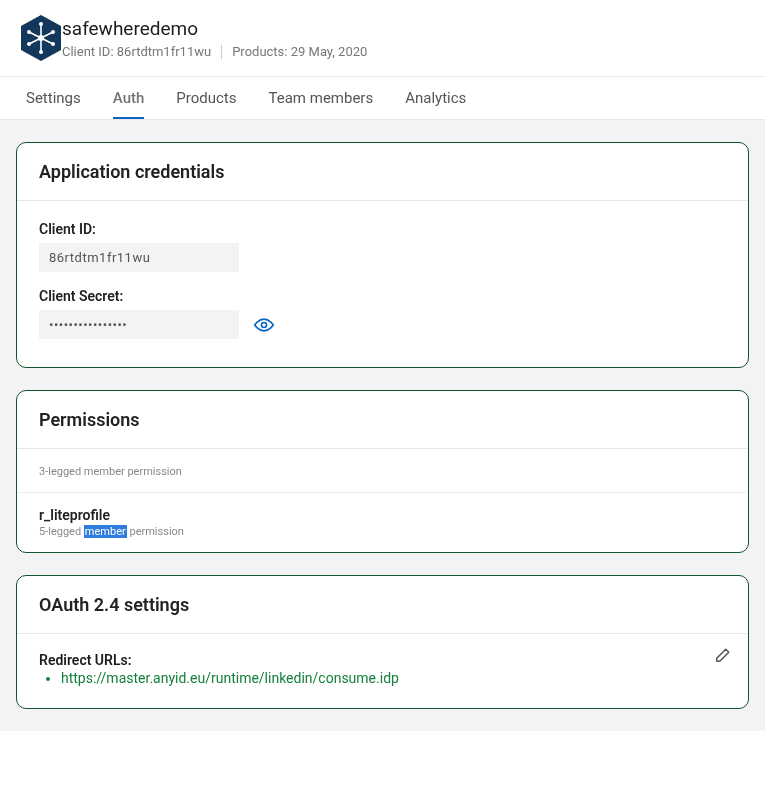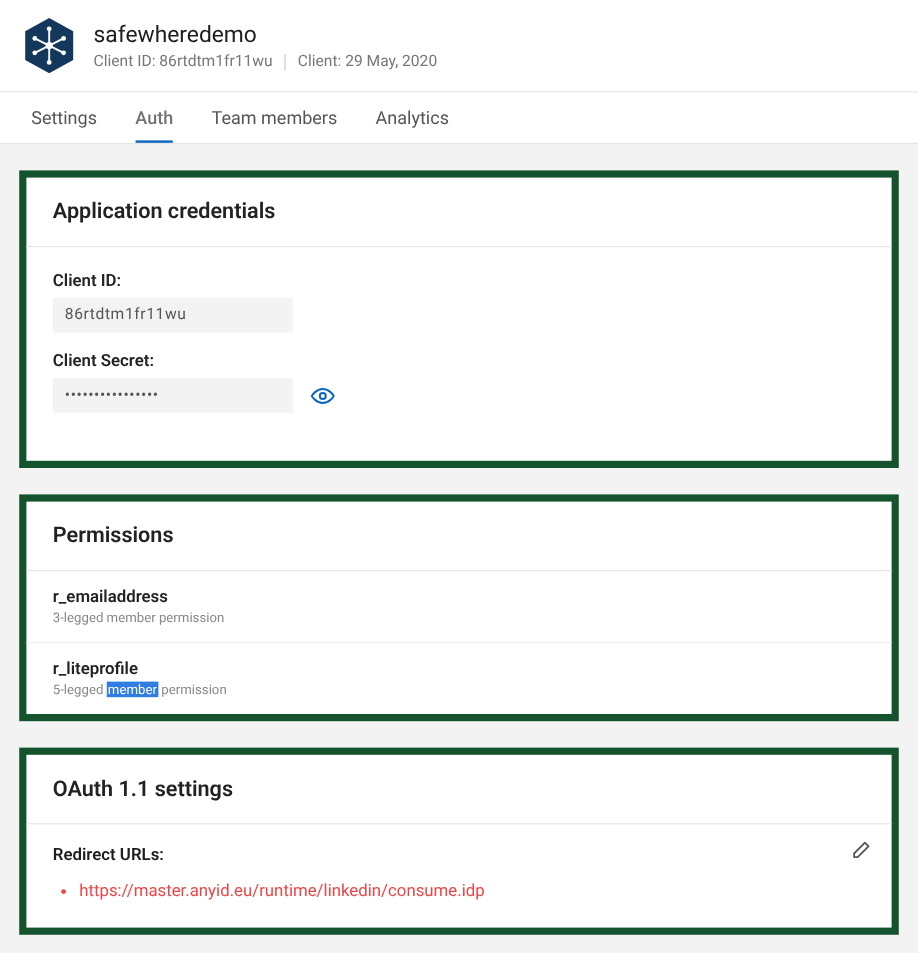--- a/index.html
+++ b/index.html
@@ -6,21 +6,20 @@
   body {
     font-family: -apple-system, BlinkMacSystemFont, "Segoe UI", Roboto, Helvetica, Arial, sans-serif;
     background: #fff;
     color: #1d1d1d;
     width: 765px;
   }
   .header {
     display: flex;
     align-items: center;
     padding: 14px 20px 14px 20px;
-    gap: 16px;
   }
   .logo {
     width: 42px;
     height: 48px;
     flex-shrink: 0;
   }
   .header-text { display: flex; flex-direction: column; gap: 4px; }
   .app-name { font-size: 19px; font-weight: 400; color: #1d1d1d; }
   .header-meta { font-size: 13px; color: #777; display: flex; align-items: flex-end; gap: 10px; }
   .header-meta .divider { width:1px; height:14px; background:#ccc; display:inline-block; }
@@ -46,22 +45,22 @@
   }
   .content {
     background: #f3f3f3;
     padding: 22px 16px;
     display: flex;
     flex-direction: column;
     gap: 22px;
   }
   .panel {
     background: #fff;
-    border: 6px solid #14532d;
-    border-radius: 0;
+    border: 1px solid #14532d;
+    border-radius: 10px;
   }
   .panel-header {
     padding: 18px 22px;
     border-bottom: 1px solid #e6e6e6;
     font-size: 18px;
     font-weight: 600;
     color: #222;
   }
   .panel-body {
     padding: 20px 22px 24px 22px;
@@ -96,23 +95,23 @@
   .perm-desc { font-size:11px; color:#888; margin-top:2px; }
   .hl { background:#2f7de1; color:#fff; padding:0 1px;margin-top:48px; }
   .oauth-body { padding: 18px 22px 22px 22px; position:relative; }
   .edit-btn {
     position:absolute; top:10px; right:14px;
     width:24px;height:24px;
     background:none;border:none;cursor:pointer;
     color:#555;
     display:flex;align-items:center;justify-content:center;
   }
-  .redirect-label { font-size:14px; font-weight:600; margin-bottom:14px; }
+  .redirect-label { font-size:14px; font-weight:600; margin-bottom:2px; }
   ul.redirect-list { list-style: disc; padding-left: 22px; }
-  ul.redirect-list li { font-size:14px; color:#ef4444; }
+  ul.redirect-list li { font-size:14px; color:#15803d; }
 </style>
 </head>
 <body>
 
 <div class="header">
   <div class="logo">
     <svg viewBox="0 0 42 48" width="42" height="48">
       <polygon points="21,1 41,12 41,36 21,47 1,36 1,12" fill="#14385b"></polygon>
       <circle cx="21" cy="24" r="3" fill="#fff"></circle>
       <g stroke="#fff" stroke-width="1.6">
@@ -131,74 +130,74 @@
         <circle cx="9" cy="30" r="2"></circle>
           <circle cx="33" cy="30" r="2"></circle>
       </g>
     </svg>
   </div>
   <div class="header-text">
     <div class="app-name">safewheredemo</div>
     <div class="header-meta">
       <span><span>Client ID:</span> <span>86rtdtm1fr11wu</span></span>
       <span class="divider"></span>
-      <span><span>Client:</span> <span>29 May, 2020</span></span>
+      <span><span>Products:</span> <span>29 May, 2020</span></span>
     </div>
   </div>
 </div>
 
 <div class="tabs">
   <div class="tab">Settings</div>
   <div class="tab active">Auth</div>
+  <div class="tab">Products</div>
   <div class="tab">Team members</div>
   <div class="tab">Analytics</div>
 </div>
 
 <div class="content">
 
   <div class="panel">
     <div class="panel-header">Application credentials</div>
     <div class="panel-body">
       <div class="field-group">
         <div class="field-label">Client ID:</div>
         <div class="field-row">
           <input class="readonly-input" readonly="" value="86rtdtm1fr11wu" style="">
         </div>
       </div>
-      <div class="field-group" style="margin-bottom:16px;">
+      <div class="field-group" style="margin-bottom:4px;">
         <div class="field-label">Client Secret:</div>
         <div class="field-row">
           <input class="readonly-input" readonly="" value="••••••••••••••••" style="">
           <button class="eye-btn" aria-label="reveal">
             <svg width="20" height="20" viewBox="0 0 24 24" fill="none" stroke="currentColor" stroke-width="2" stroke-linecap="round" stroke-linejoin="round">
               <path d="M1 12s4-7 11-7 11 7 11 7-4 7-11 7S1 12 1 12z"></path>
               <circle cx="12" cy="12" r="3"></circle>
             </svg>
           </button>
         </div>
       </div>
     </div>
   </div>
 
   <div class="panel">
     <div class="panel-header">Permissions</div>
     <div class="perm-list">
       <div class="perm-item">
-        <div class="perm-name">r_emailaddress</div>
         <div class="perm-desc"><span>3-legged member permission</span><span></span></div>
       </div>
       <div class="perm-item">
         <div class="perm-name">r_liteprofile</div>
         <div class="perm-desc"><span>5-legged </span><span class="hl">member</span><span> permission</span></div>
       </div>
     </div>
   </div>
 
   <div class="panel">
-    <div class="panel-header">OAuth 1.1 settings</div>
+    <div class="panel-header">OAuth 2.4 settings</div>
     <div class="oauth-body">
       <button class="edit-btn" aria-label="edit">
         <svg width="18" height="18" viewBox="0 0 24 24" fill="none" stroke="currentColor" stroke-width="2" stroke-linecap="round" stroke-linejoin="round">
           <path d="M17 3l4 4-12 12H5v-4L17 3z"></path>
         </svg>
       </button>
       <div class="redirect-label">Redirect URLs:</div>
       <ul class="redirect-list">
         <li>https://master.anyid.eu/runtime/linkedin/consume.idp</li>
       </ul>

